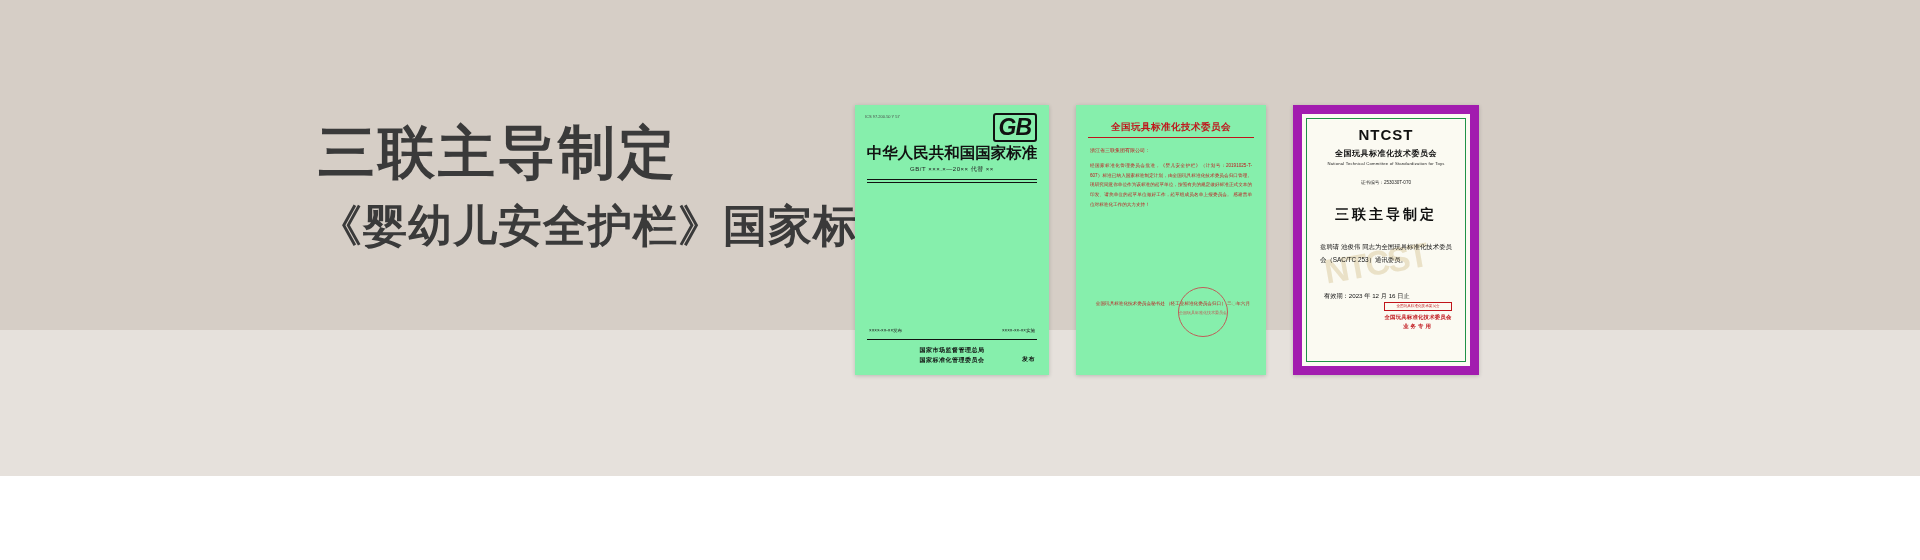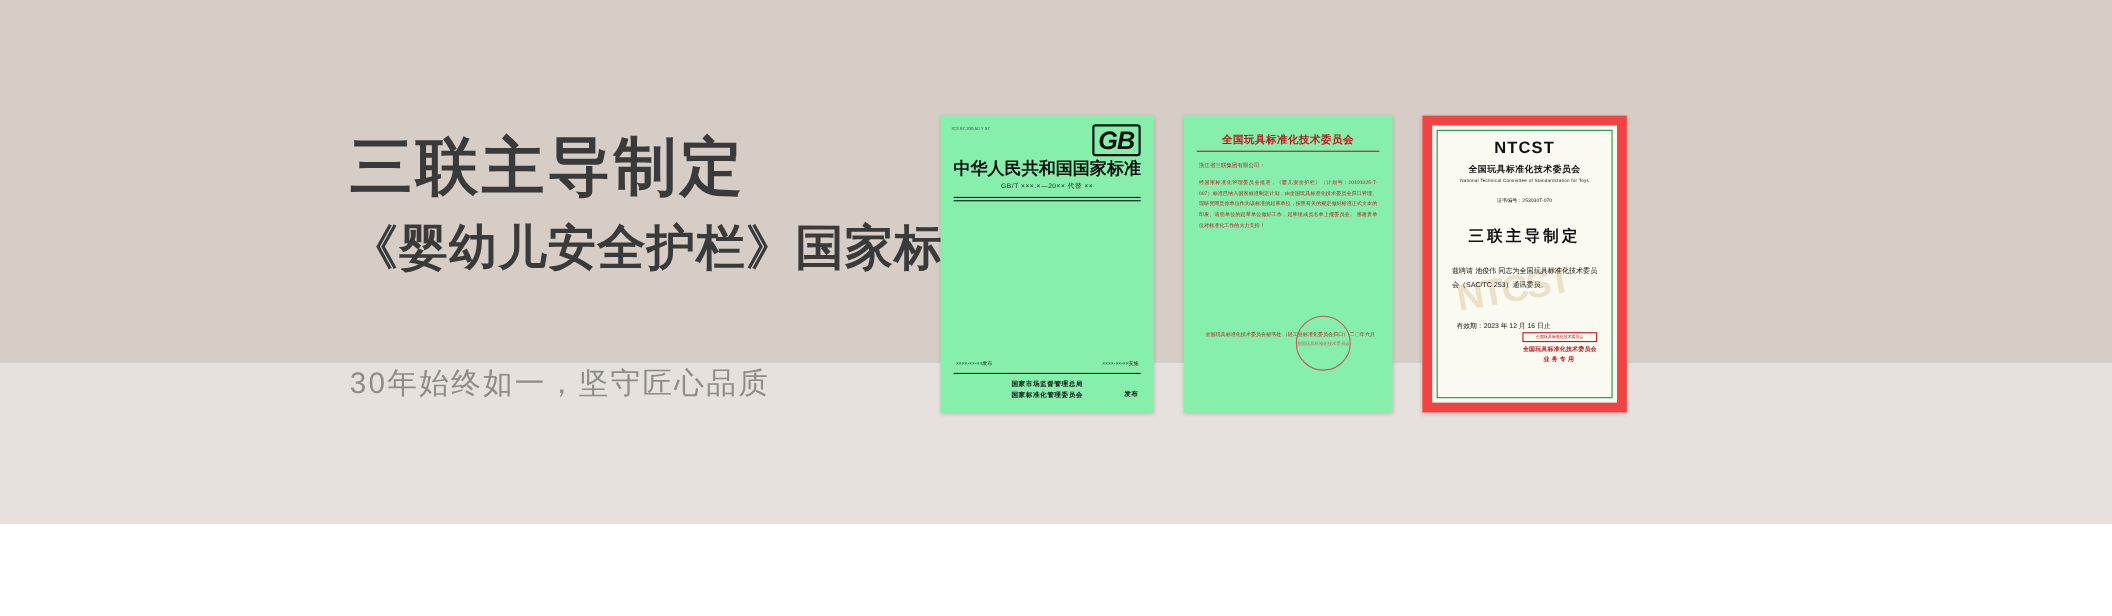--- a/index.html
+++ b/index.html
@@ -251,21 +251,21 @@
     justify-content: center;
     text-align: center;
     opacity: .85;
   }
 
   
   .cert-green {
     width: 186px;
     height: 270px;
     background: #fbfaf2;
-    border: 9px solid #ef4444;
+    border: 9px solid #a21caf;
     box-sizing: border-box;
     padding: 0;
   }
   .gr-inner {
     position: absolute;
     left: 4px; right: 4px; top: 4px; bottom: 4px;
     border: 1px solid #1f9246;
   }
   .gr-logo {
     position: absolute;
@@ -370,21 +370,20 @@
 </style>
 </head>
 <body>
 
 <div class="banner">
   <div class="content">
 
     <div class="text-block">
       <div class="headline">三联主导制定</div>
       <div class="subheadline">《婴幼儿安全护栏》国家标准</div>
-      <div class="tagline">30年始终如一，坚守匠心品质</div>
     </div>
 
     <div class="certs">
 
       <div class="cert cert-gb">
         <div class="gb-topcode">ICS 97.200.50
 Y 57</div>
         <div class="gb-logo">GB</div>
         <div class="gb-title">中华人民共和国国家标准</div>
         <div class="gb-sub">GB/T ×××.×—20×× 代替 ××</div>

